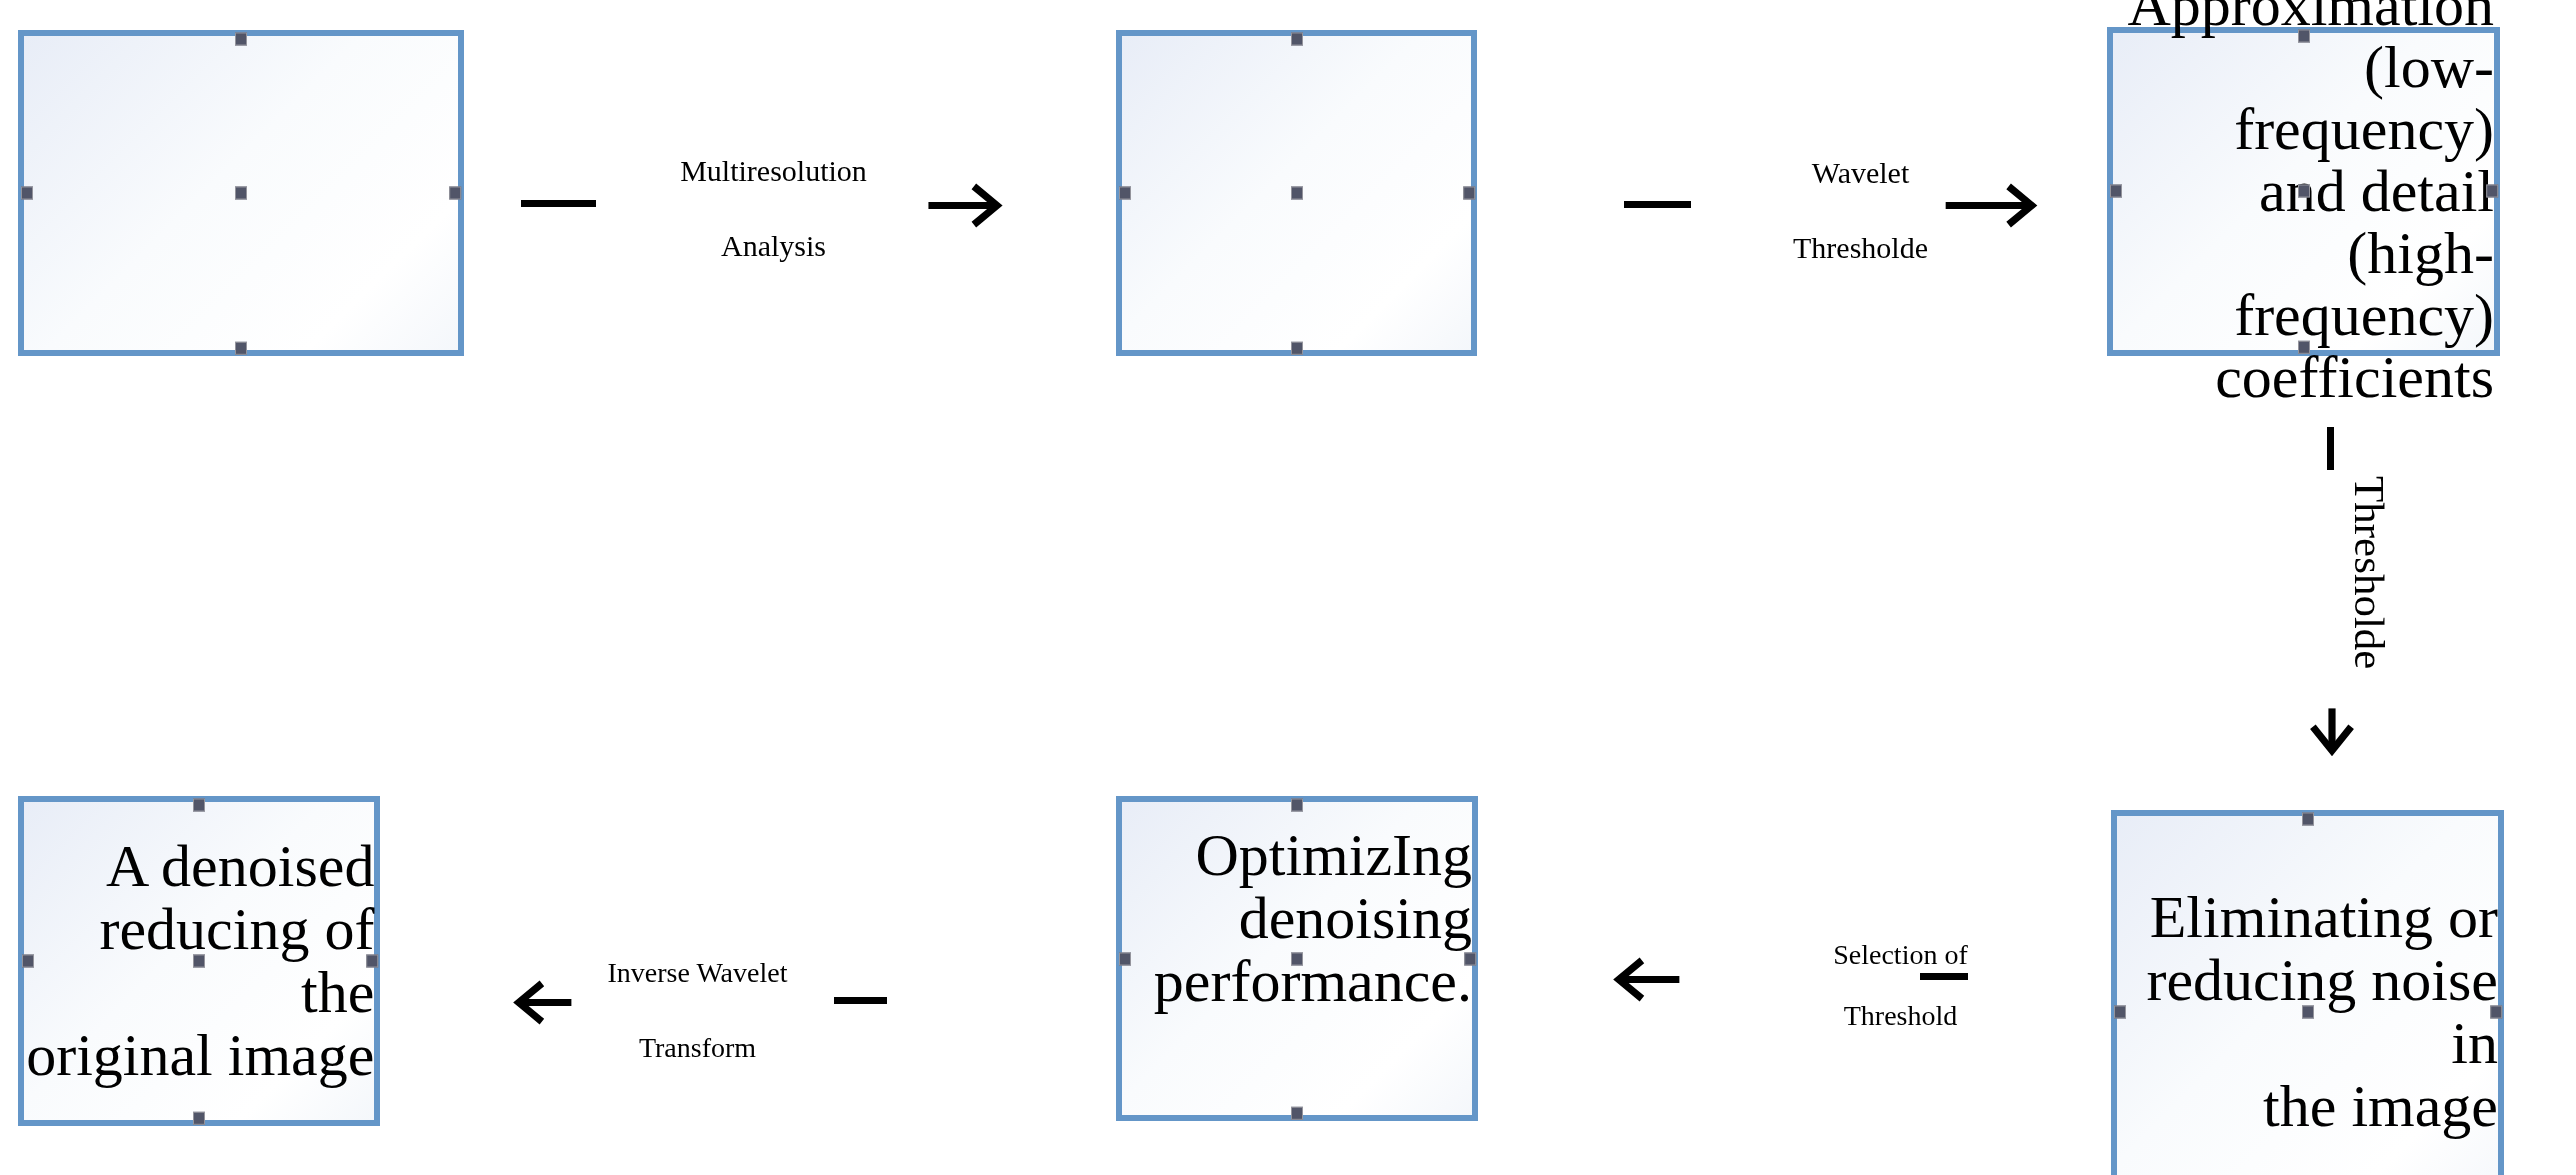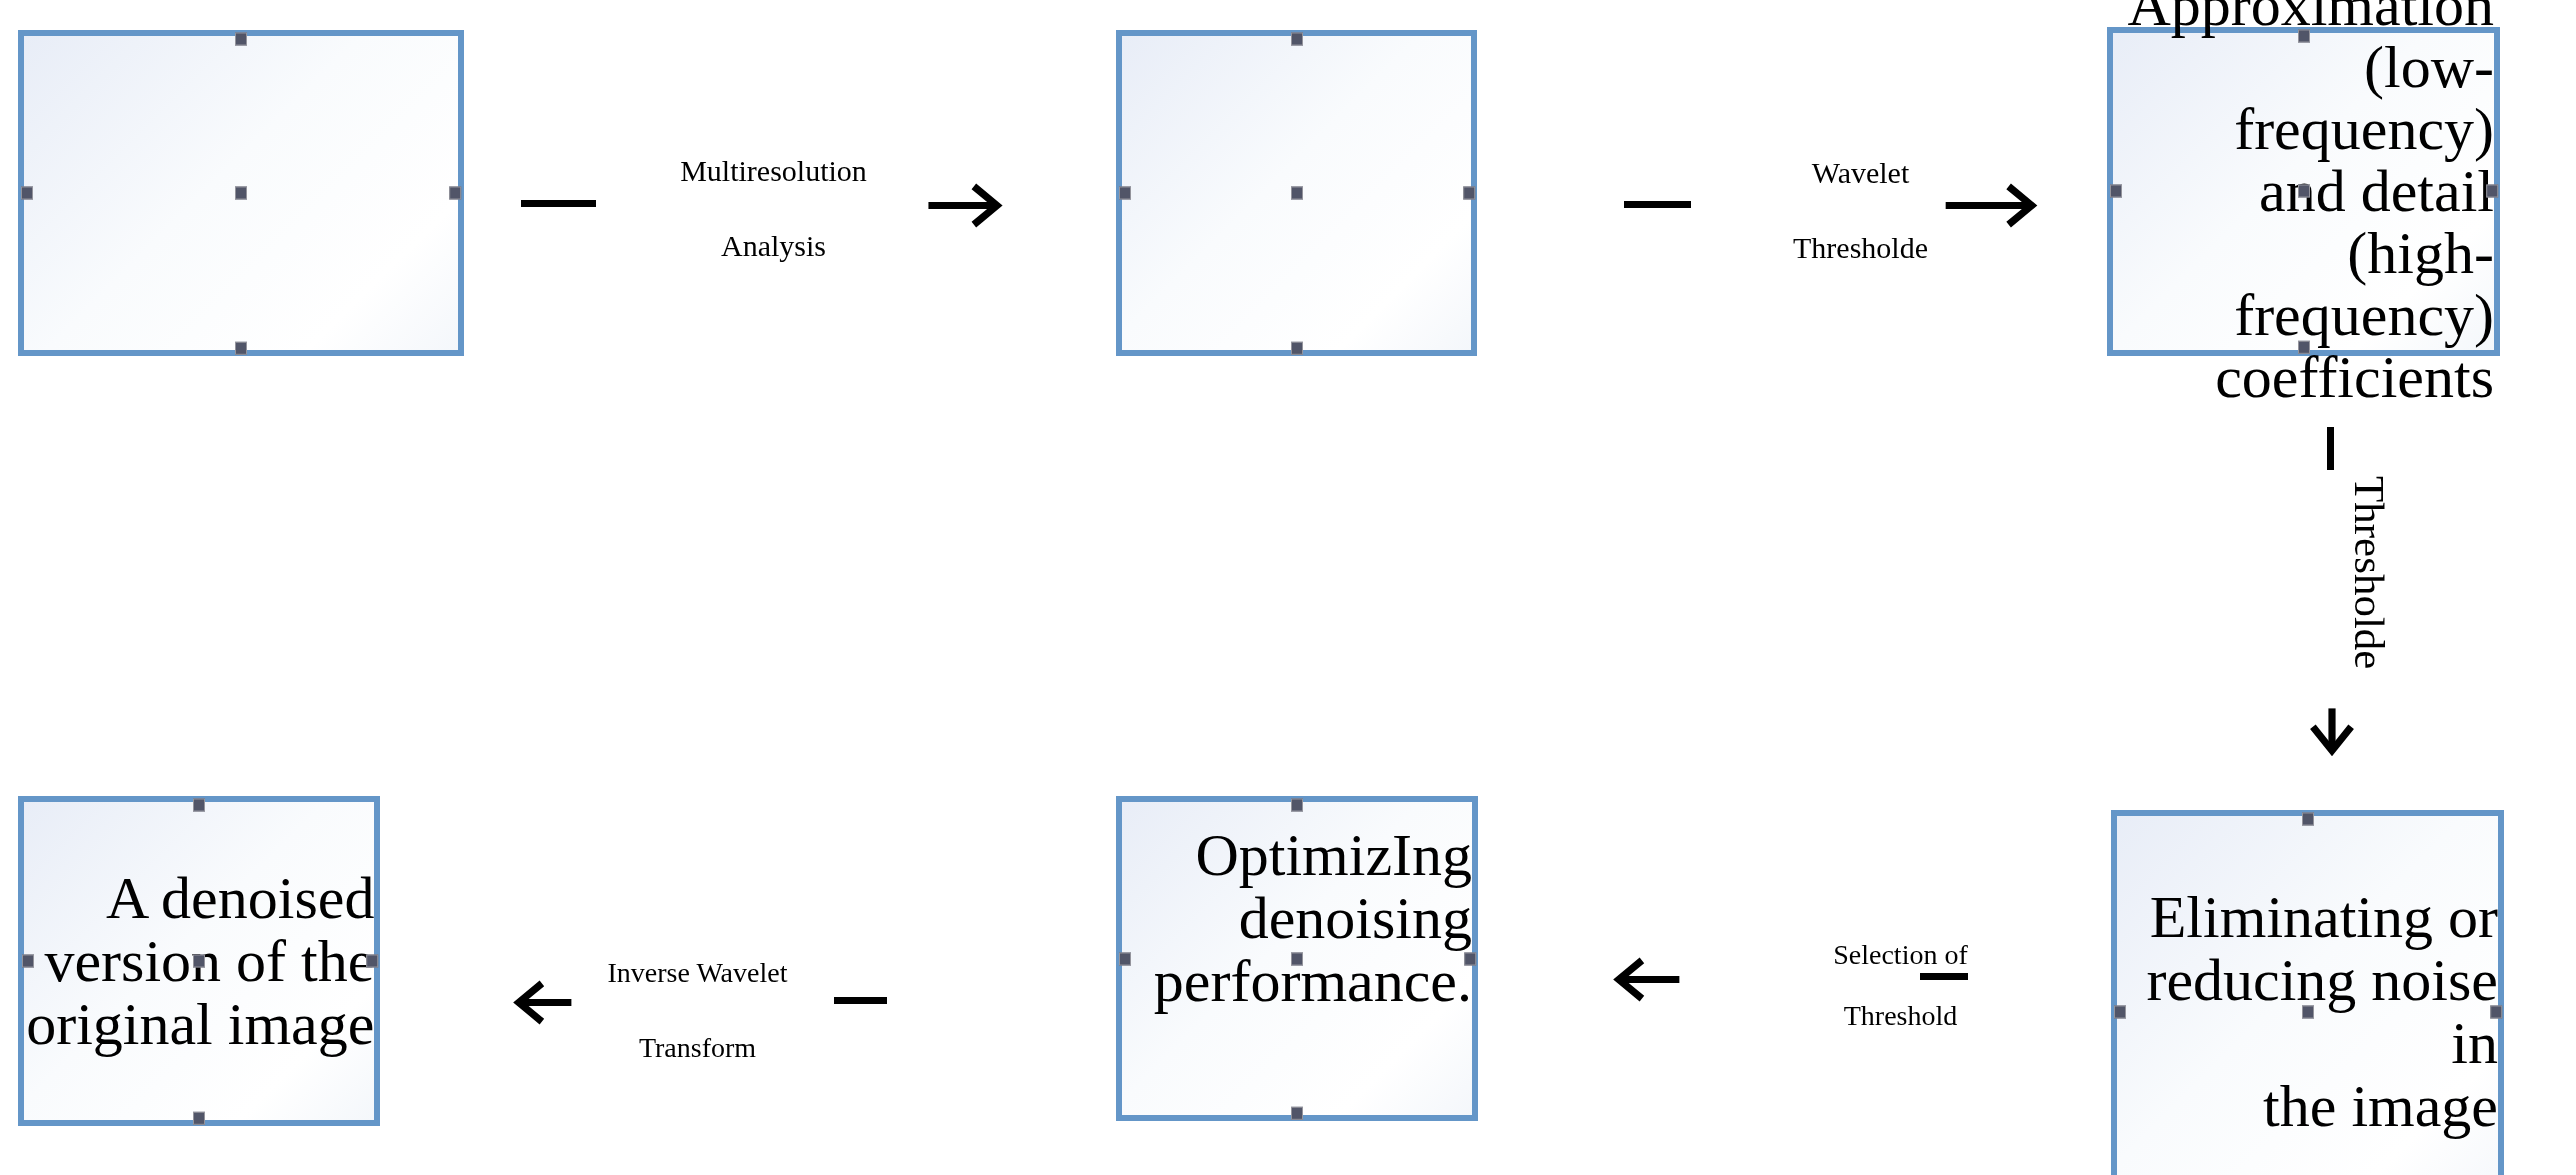--- a/index.html
+++ b/index.html
@@ -107,21 +107,21 @@
 coefficients</div>
   </div>
 
   <div class="box" style="left:18.4px;top:796px;width:362px;height:330px">
     <span class="handle h-t"></span>
     <span class="handle h-b"></span>
     <span class="handle h-l"></span>
     <span class="handle h-r"></span>
     <span class="handle h-c"></span>
     <div class="box-text">A denoised
-version of the
+reducing of the
 original image</div>
   </div>
 
   <div class="box" style="left:1116px;top:796px;width:362px;height:325px;padding-bottom:80px">
     <span class="handle h-t"></span>
     <span class="handle h-b"></span>
     <span class="handle h-l"></span>
     <span class="handle h-r"></span>
     <span class="handle h-c"></span>
     <div class="box-text">OptimizIng

